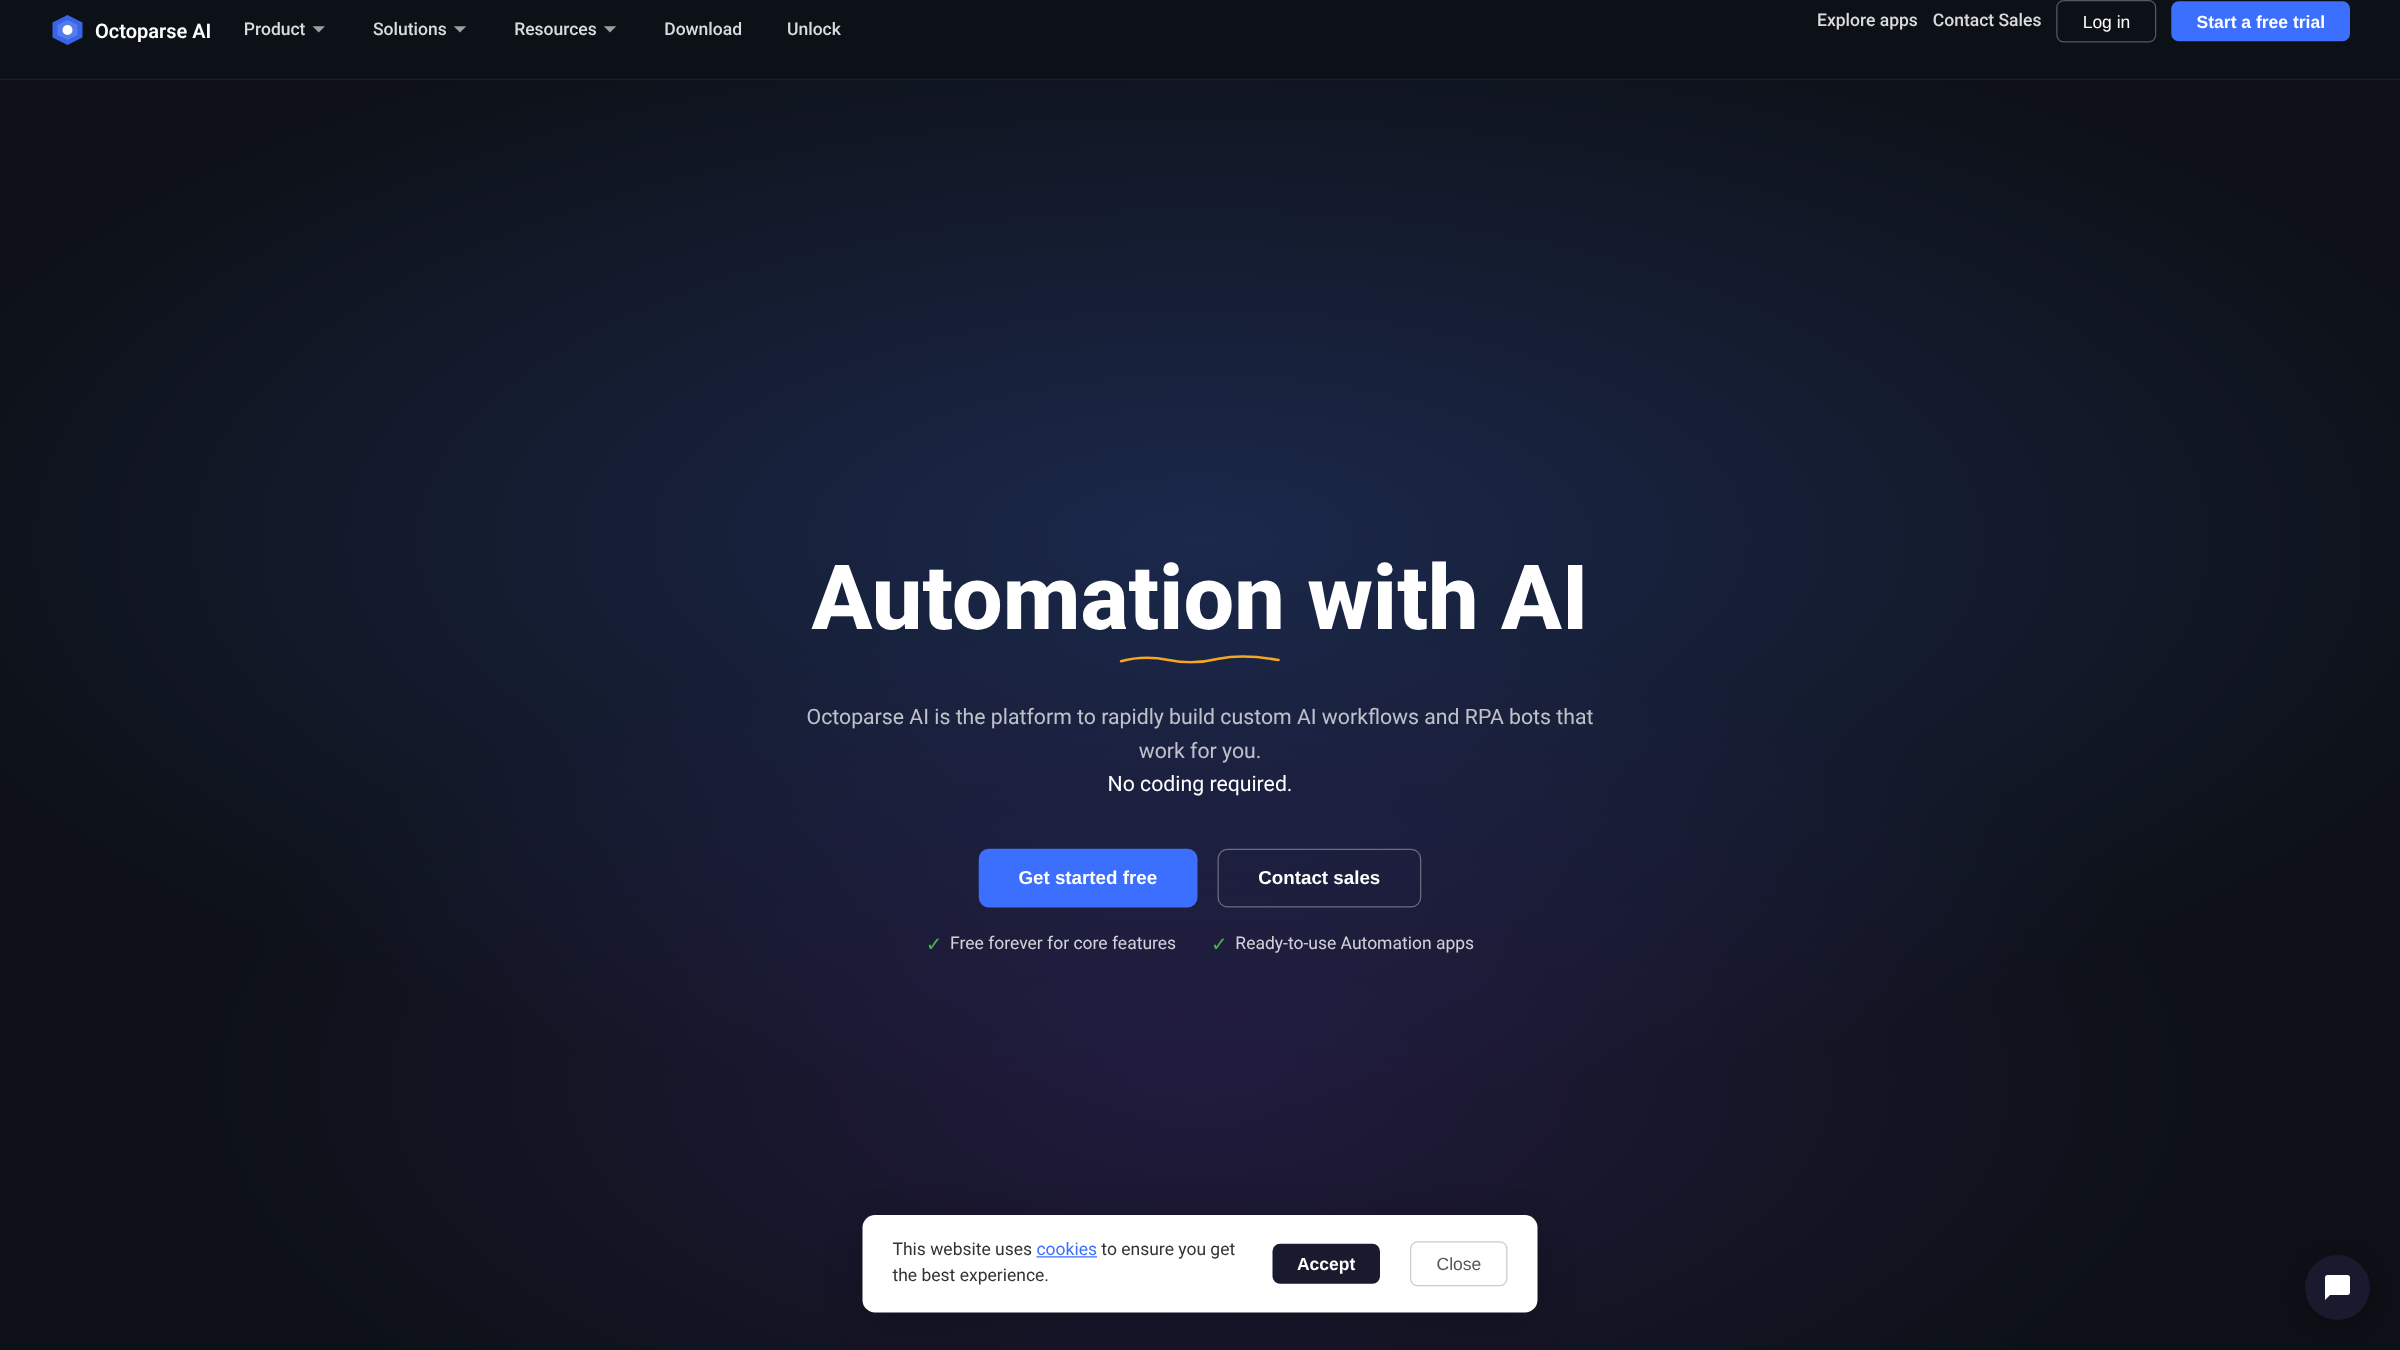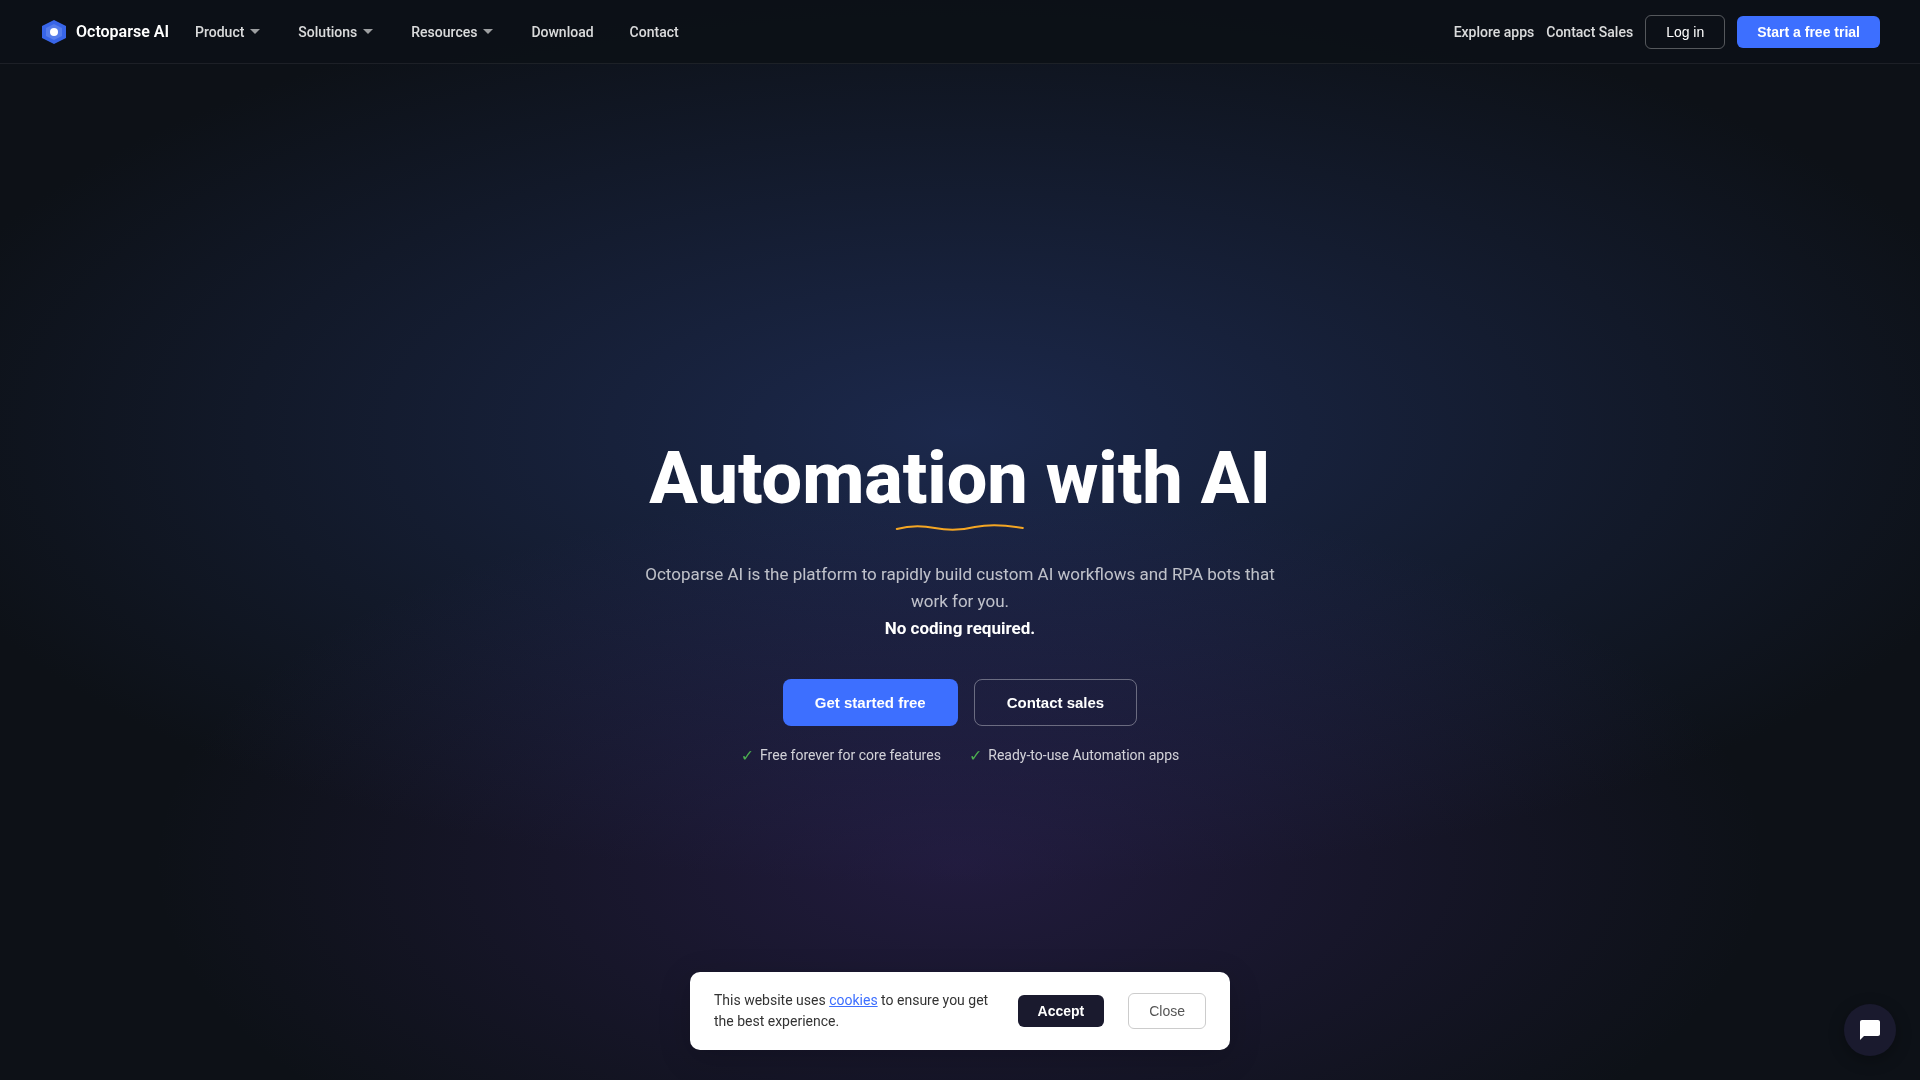--- a/index.html
+++ b/index.html
@@ -1,21 +1,21 @@
 <!DOCTYPE html>
 <html><head>
   <meta charset="utf-8">
   <style>
     *, *::before, *::after { box-sizing: border-box; margin: 0; padding: 0; }
     body { font-family: -apple-system, BlinkMacSystemFont, 'Segoe UI', Roboto, sans-serif; background: #0d1117; color: #fff; overflow-x: hidden; }
 
     
     nav {
       position: fixed; top: 0; left: 0; right: 0; z-index: 100;
-      display: flex; align-items: center; justify-content: space-between;
+      display: flex; align-items: flex-start; justify-content: space-between;
       padding: 0 40px; height: 64px;
       background: rgba(13,17,23,0.95);
       border-bottom: 1px solid rgba(255,255,255,0.07);
     }
     .nav-left { display: flex; align-items: center; gap: 8px; }
     .nav-logo { display: flex; align-items: center; gap: 8px; text-decoration: none; color: #fff; font-weight: 600; font-size: 16px; }
     .nav-logo-icon { width: 28px; height: 28px; }
     .nav-links { display: flex; align-items: center; gap: 0; }
     .nav-link {
       display: flex; align-items: center; gap: 4px;
@@ -55,21 +55,21 @@
     }
     .with-ai { position: relative; display: inline-block; }
     .with-ai .underline-wave {
       position: absolute; bottom: -10px; left: 0; width: 100%;
       height: 8px;
     }
     .hero-subtitle {
       margin-top: 40px; font-size: 17px; color: rgba(255,255,255,0.72);
       max-width: 640px; line-height: 1.6; position: relative; z-index: 1;
     }
-    .hero-subtitle strong { color: #fff; font-weight: 700; }
+    .hero-subtitle strong { color: #fff; font-weight: 400; }
     .hero-buttons {
       display: flex; gap: 16px; margin-top: 36px; position: relative; z-index: 1; justify-content: flex-end;
     }
     .btn-primary {
       padding: 14px 32px; background: #3d6fff; color: #fff; border: none;
       border-radius: 8px; font-size: 15px; font-weight: 600; cursor: pointer;
     }
     .btn-secondary {
       padding: 14px 32px; background: transparent; color: #fff;
       border: 1.5px solid rgba(255,255,255,0.35); border-radius: 8px;
@@ -142,21 +142,21 @@
       <a class="nav-link">
         <span>Resources</span>
         <svg viewBox="0 0 14 14" fill="currentColor">
             <path d="M2 4l5 5 5-5"></path>
           </svg>
       </a>
       <a class="nav-link">
         <span>Download</span>
       </a>
       <a class="nav-link">
-        <span>Contact</span>
+        <span>Unlock</span>
       </a>
     </div>
   </div>
   <div class="nav-right">
     <a class="nav-explore">Explore apps</a>
     <a class="nav-contact">Contact Sales</a>
     <button class="nav-login">Log in</button>
     <button class="nav-trial">Start a free trial</button>
   </div>
 </nav>

